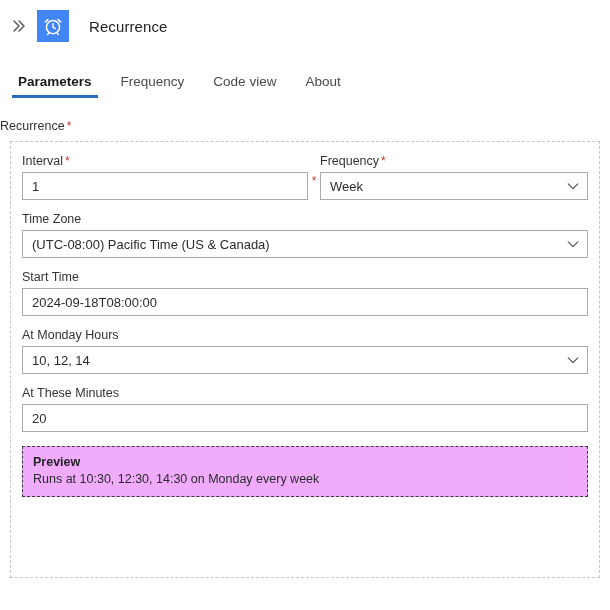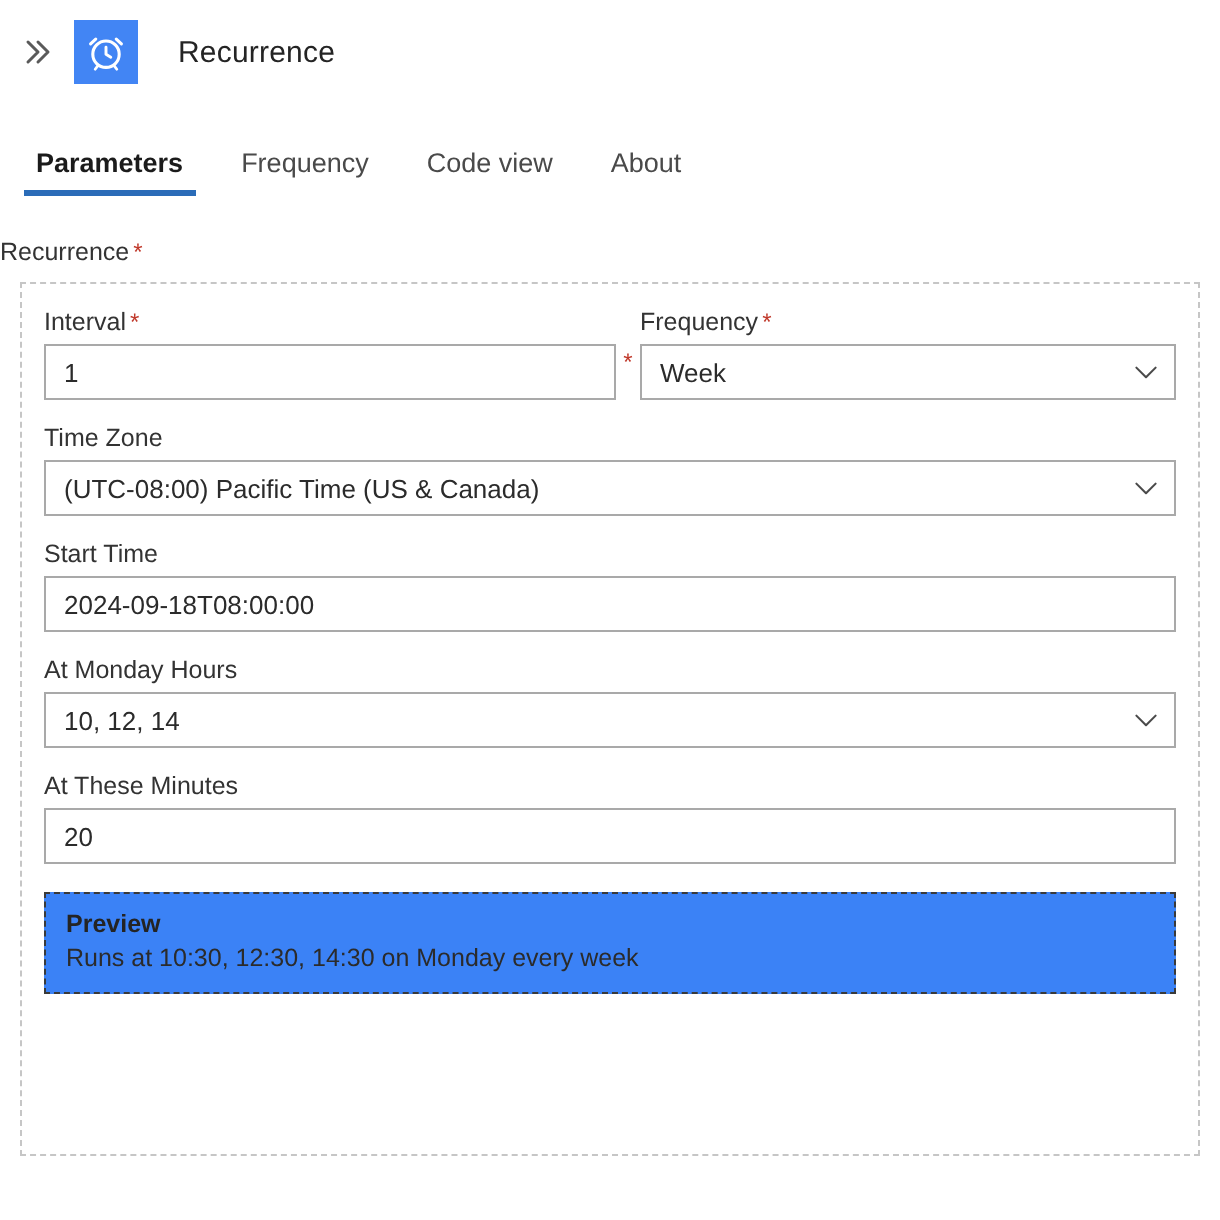--- a/index.html
+++ b/index.html
@@ -157,21 +157,21 @@
   }
   .col-star .req { margin: 0 0 12px 0; }
   .col-right { flex: 1 1 auto; }
 
   .field { margin-top: 12px; align-items: flex-end; }
   .field.first { margin-top: 0; }
 
   
   .preview {
     margin-top: 14px;
-    background: #3b82f6;
+    background: #f0abfc;
     border: 1px dashed #3a3a3a;
     box-sizing: border-box;
     padding: 8px 10px 10px 10px;
   }
   .preview-title {
     font-size: 12.5px;
     font-weight: bold;
     color: #242424;
     margin-bottom: 3px;
   }

